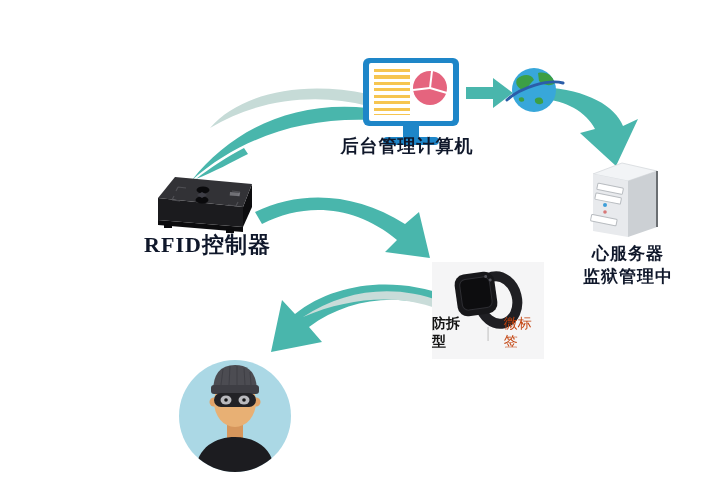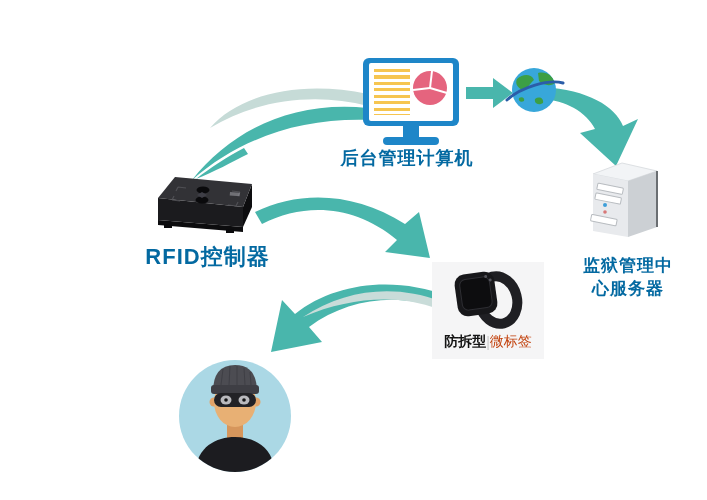--- a/index.html
+++ b/index.html
@@ -12,27 +12,27 @@
   .node{position:absolute;z-index:2;}
   
   .monitor-frame{left:363px;top:58px;width:96px;height:68px;background:#1e86c8;border-radius:6px;}
   .monitor-screen{position:absolute;left:6px;top:5px;right:6px;bottom:5px;background:#ffffff;border-radius:2px;overflow:hidden;}
   .screen-lines{position:absolute;left:5px;top:6px;width:36px;height:46px;
     background:repeating-linear-gradient(#f6c550 0 3px,transparent 3px 6.5px);}
   .pie-wrap{position:absolute;right:3px;top:5px;width:40px;height:40px;}
   .monitor-stand{left:403px;top:125px;width:16px;height:13px;background:#1e86c8;}
   .monitor-base{left:383px;top:137px;width:56px;height:8px;background:#1e86c8;border-radius:4px;}
   
-  .blue-label{color:#0369a1;font-family:Liberation Sans, sans-serif;font-weight:bold;text-align:center;z-index:3;margin-top:12px;}
+  .blue-label{color:#0f172a;font-family:Liberation Serif, serif;font-weight:bold;text-align:center;z-index:3;}
   .computer-label{left:322px;top:134px;width:170px;font-size:18px;letter-spacing:1px;}
   .rfid-label{left:140px;top:230px;width:135px;font-size:22px;letter-spacing:1px;}
   .server-label{left:552px;top:242px;width:152px;font-size:17px;line-height:23px;letter-spacing:1px;}
   
   .tag-card{left:432px;top:262px;width:112px;height:97px;background:#f5f5f6;z-index:2;}
-  .tag-label-row{position:absolute;left:0;right:0;bottom:8px;display:flex;align-items:center;justify-content:center;gap:0;
+  .tag-label-row{position:absolute;left:0;right:0;bottom:8px;display:flex;align-items:center;justify-content:center;gap:14px;
     font-family:"Liberation Sans",sans-serif;font-size:14px;}
   .tag-type{font-weight:bold;color:#141414;}
   .tag-sep{color:#c9c9c9;font-weight:normal;}
   .tag-name{color:#c2410c;}
   .watch-wrap{position:absolute;left:16px;top:6px;width:80px;height:66px;}
 </style>
 </head>
 <body>
 
 <div class="canvas">
@@ -94,22 +94,22 @@
     <line x1="72" y1="19" x2="72" y2="75" stroke="#6a6e72" stroke-width="2"></line>
     <g transform="rotate(11.3 13 31)">
       <rect x="13" y="31" width="26" height="6.5" rx="1" fill="#fff" stroke="#b8bcc0"></rect>
       <rect x="13" y="41" width="26" height="6.5" rx="1" fill="#fff" stroke="#b8bcc0"></rect>
       <rect x="13" y="63" width="26" height="6.5" rx="1" fill="#fff" stroke="#b8bcc0"></rect>
     </g>
     <circle cx="20" cy="53" r="2" fill="#3e9fd8"></circle>
     <circle cx="20" cy="60" r="1.8" fill="#d87878"></circle>
   </svg>
   <div class="node abs blue-label server-label">
+    <div>心服务器</div>
     <div>监狱管理中</div>
-    <div>心服务器</div>
   </div>
 
   <svg class="node" style="left:140px;top:165px;" width="130" height="78" viewBox="0 0 130 78">
     <polygon points="18,55 103,62 103,67 18,60" fill="#0c0c0e"></polygon>
     <polygon points="103,42 112,19 112,42 103,62" fill="#0d0d0f"></polygon>
     <polygon points="18,33 103,42 103,62 18,55" fill="#1b1b1e"></polygon>
     <polygon points="18,33 35,12 112,19 103,42" fill="#323236"></polygon>
     <g stroke="#55555a" stroke-width="1.2" fill="none" opacity="0.85">
       <path d="M 38,22 l 8,1 M 38,22 l -2,4"></path>
       <path d="M 92,26 l 8,1 M 100,27 l -2,4"></path>

